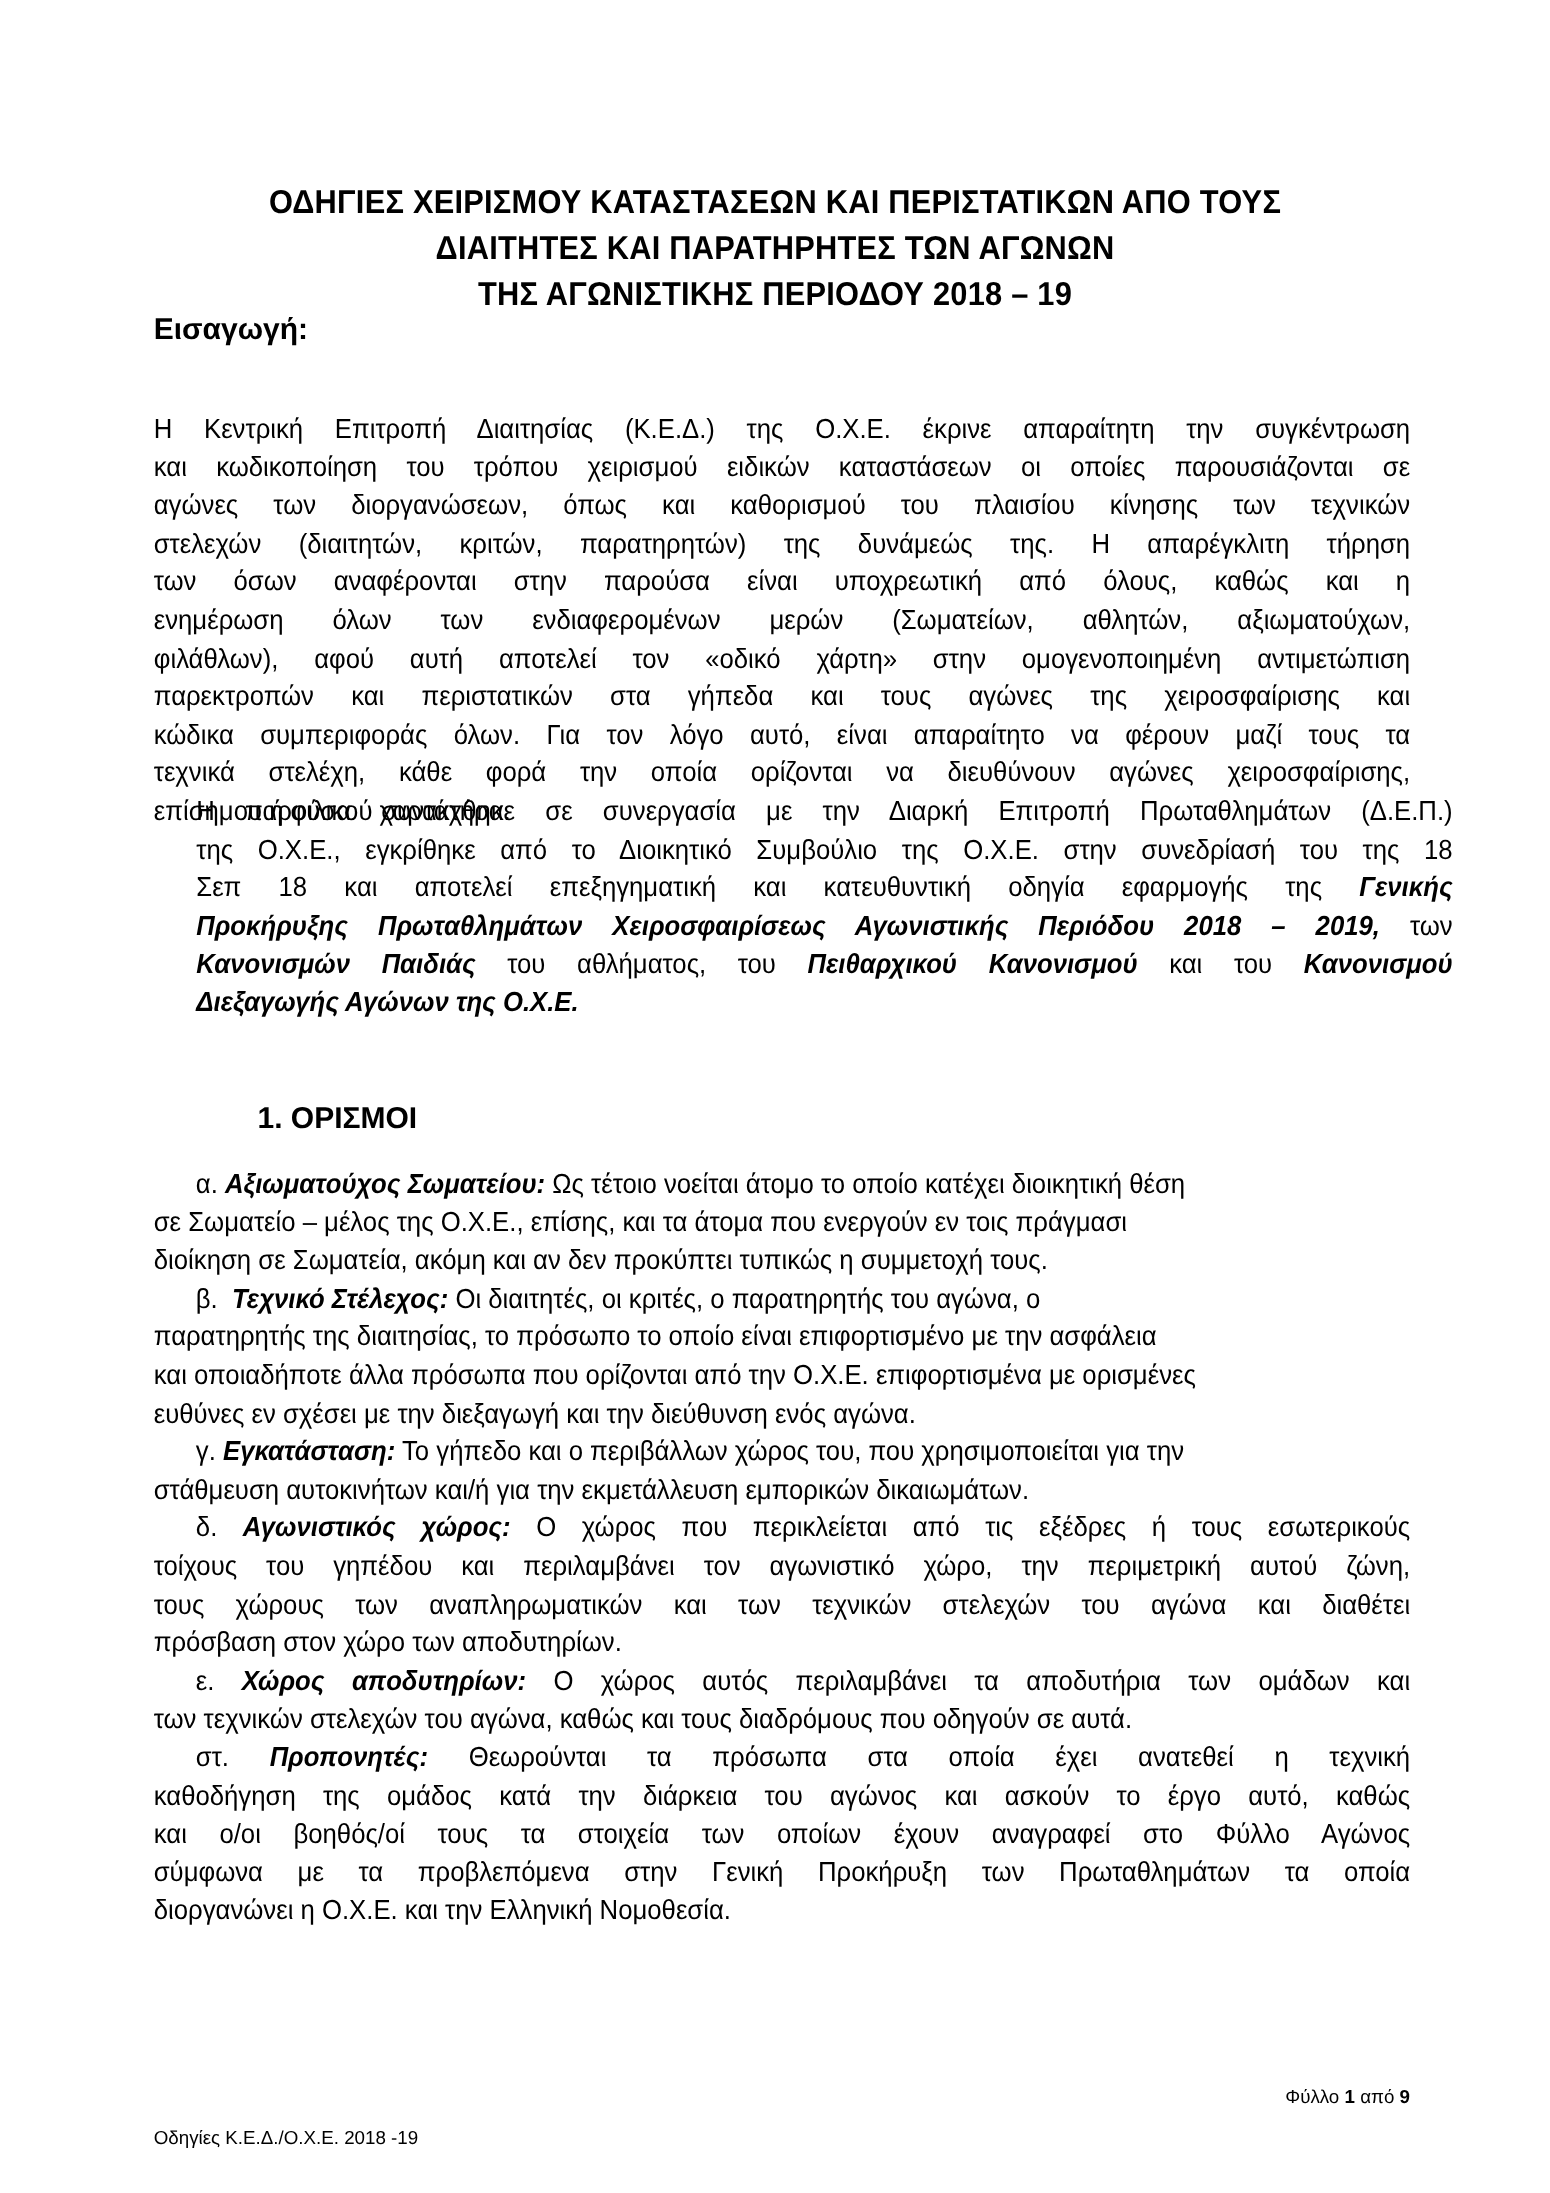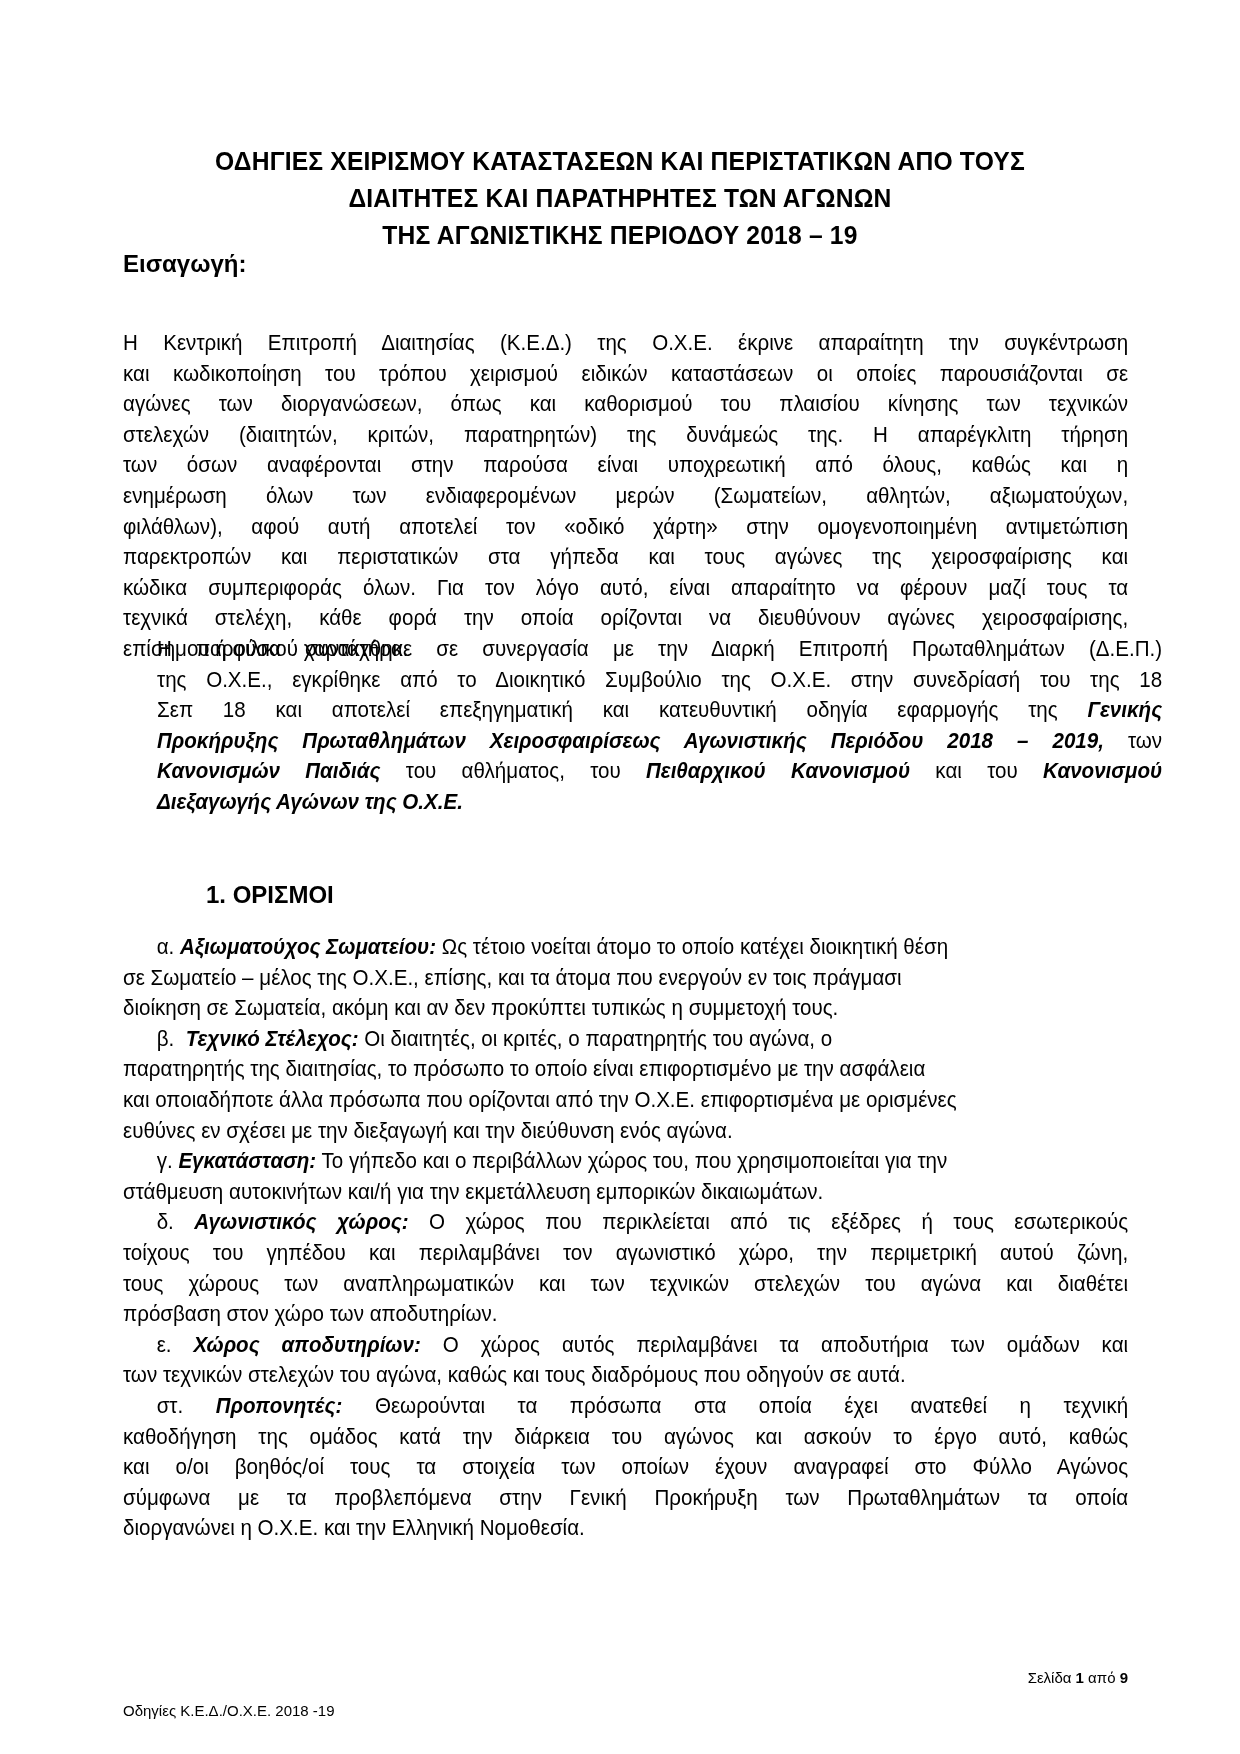--- a/index.html
+++ b/index.html
@@ -102,17 +102,17 @@
       <span class="line last">των τεχνικών στελεχών του αγώνα, καθώς και τους διαδρόμους που οδηγούν σε αυτά.</span>
 
       <span class="line indent"><span>στ.</span> <span class="bi">Προπονητές:</span><span> Θεωρούνται τα πρόσωπα στα οποία έχει ανατεθεί η τεχνική</span></span>
       <span class="line">καθοδήγηση της ομάδος κατά την διάρκεια του αγώνος και ασκούν το έργο αυτό, καθώς</span>
       <span class="line">και ο/οι βοηθός/οί τους τα στοιχεία των οποίων έχουν αναγραφεί στο Φύλλο Αγώνος</span>
       <span class="line">σύμφωνα με τα προβλεπόμενα στην Γενική Προκήρυξη των Πρωταθλημάτων τα οποία</span>
       <span class="line last">διοργανώνει η Ο.Χ.Ε. και την Ελληνική Νομοθεσία.</span>
     </div>
   </div>
 
-  <div class="footer-right"><span>Σελίδα </span><b>1</b><span> από </span><b>9</b></div>
+  <div class="footer-right"><span>Φύλλο </span><b>1</b><span> από </span><b>9</b></div>
 
   <div class="footer-left">Οδηγίες Κ.Ε.Δ./Ο.Χ.Ε. 2018 -19</div>
 
 </div>
 
 </body></html>

